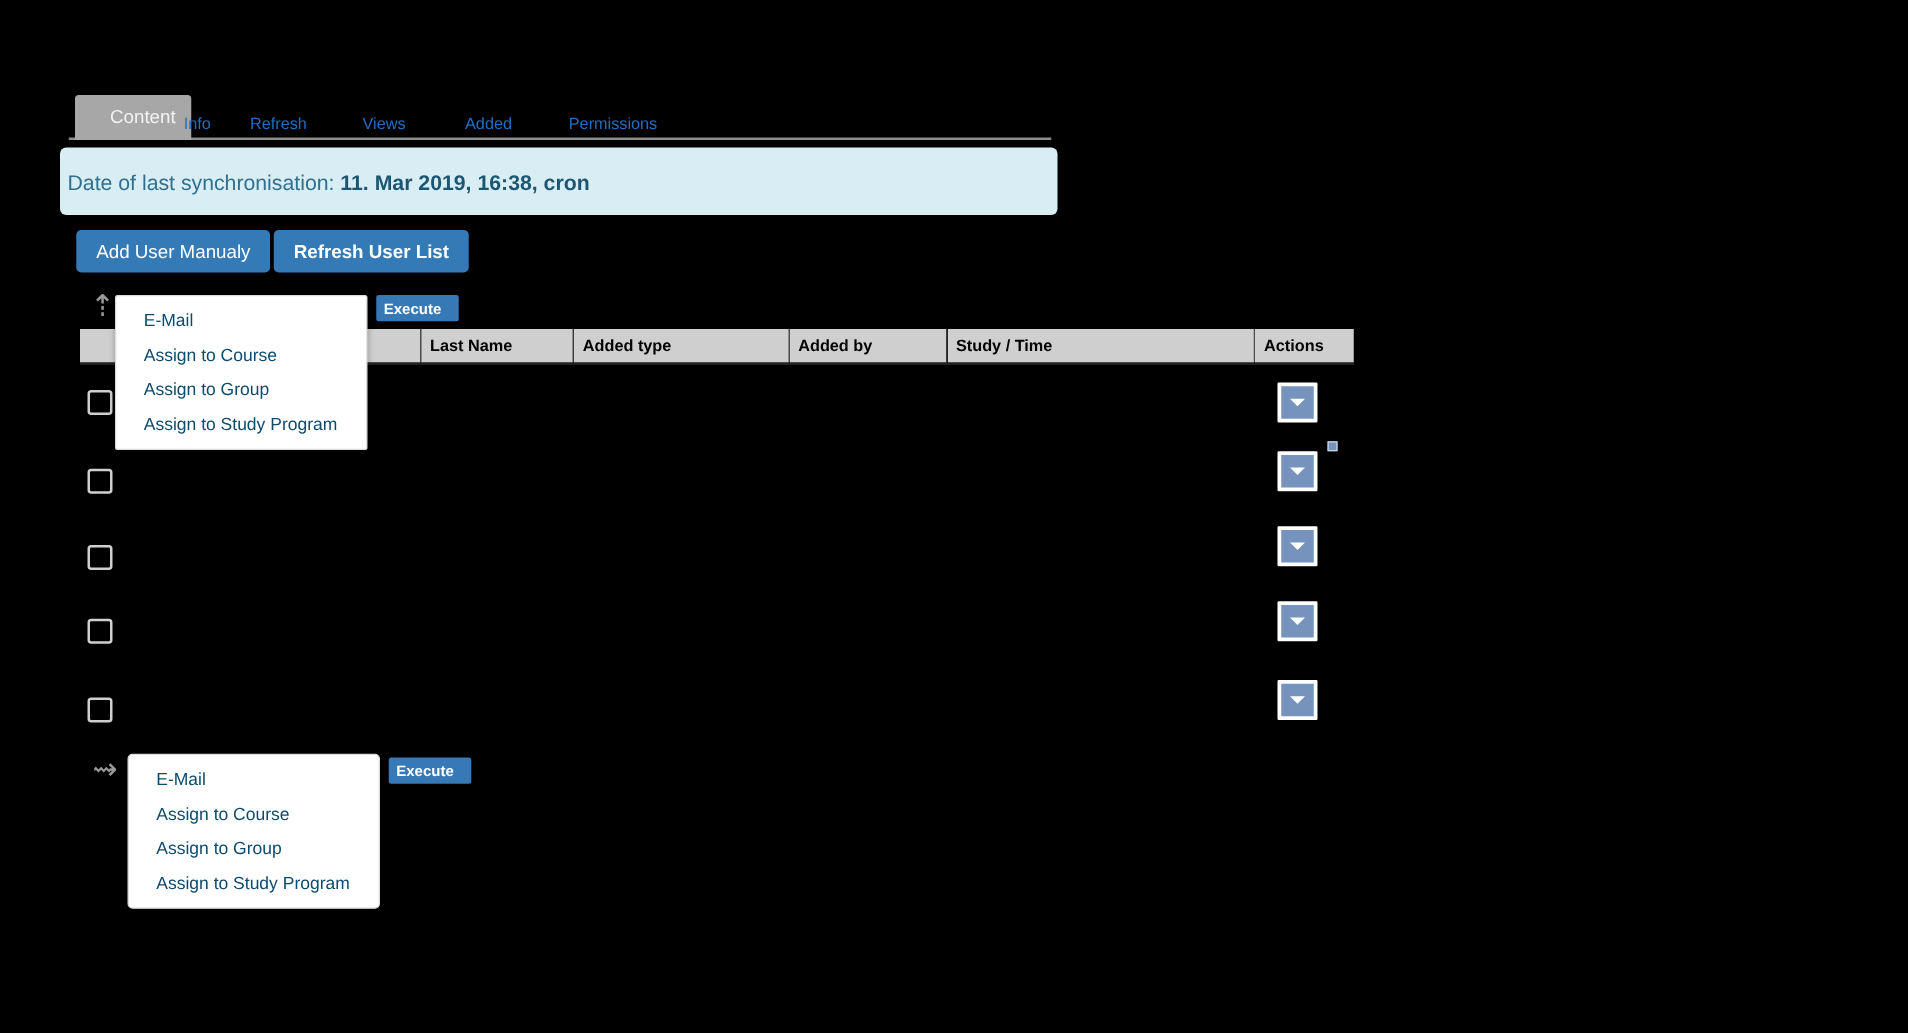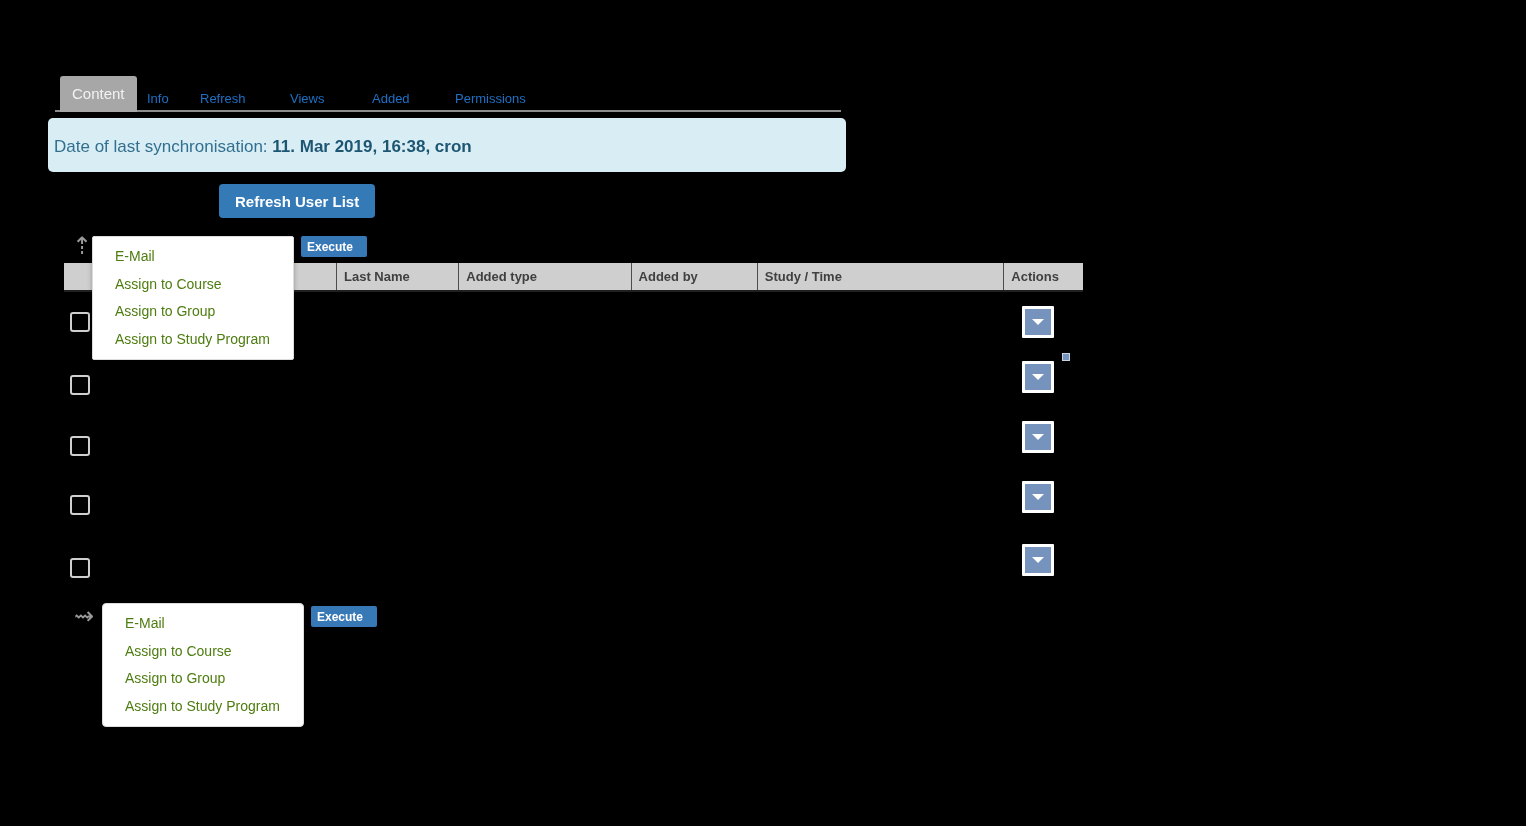--- a/index.html
+++ b/index.html
@@ -37,21 +37,21 @@
   .tab {
     position: absolute;
     top: 0px;
     font-size: 15px;
     line-height: 1;
     white-space: nowrap;
   }
   .tab.active {
     left: 5px;
     top: 0px;
-    padding: 10px 12px 11px 12px;
+    padding: 10px 12px 11px 28px;
     background: #a7a7a7;
     color: #f2f2f2;
     border-radius: 3px 3px 0 0;
     font-size: 15px;
   }
   .tab.link {
     color: #1f6fc4;
     padding: 16px 0 0 0;
     font-size: 13px;
     text-decoration: none;
@@ -147,21 +147,21 @@
   .data-table {
     position: absolute;
     left: 64px;
     top: 263px;
     width: 1019px;
     border-collapse: collapse;
     table-layout: fixed;
   }
   .data-table thead th {
     background: #cfcfcf;
-    color: #404040;
+    color: #000000;
     font-size: 13px;
     font-weight: bold;
     text-align: left;
     padding: 6px 6px 6px 7px;
     border-right: 1px solid #4d4d4d;
     border-bottom: 2px solid #202020;
     height: 15px;
     white-space: nowrap;
     overflow: hidden;
   }
@@ -261,21 +261,21 @@
   }
   #dropdown-bottom {
     left: 102px;
     top: 603px;
     width: 200px;
     border-radius: 4px;
   }
   .dropdown-item {
     display: block;
     font-size: 14px;
-    color: #4d7c0f;
+    color: #0c4a6e;
     padding: 5px 10px 5px 22px;
     white-space: nowrap;
     cursor: pointer;
     line-height: 1.25;
   }
 </style>
 </head>
 <body>
 
 <div id="root">
@@ -291,20 +291,21 @@
     <a class="tab link tab-permissions">Permissions</a>
   </div>
 
   <div class="infobar">
     <div class="infobar-text">
       <span>Date of last synchronisation:</span>
       <b>11. Mar 2019, 16:38, cron</b>
     </div>
   </div>
 
+  <button class="btn-primary" id="btn-add-user">Add User Manualy</button>
   <button class="btn-primary" id="btn-refresh">Refresh User List</button>
 
   <div class="bulk-arrow" id="bulk-arrow-top">⇡</div>
   <button class="btn-execute" id="btn-execute-top">Execute</button>
 
   <table class="data-table">
     <colgroup>
       <col class="col-check">
         <col class="col-avatar">
         <col class="col-user">

